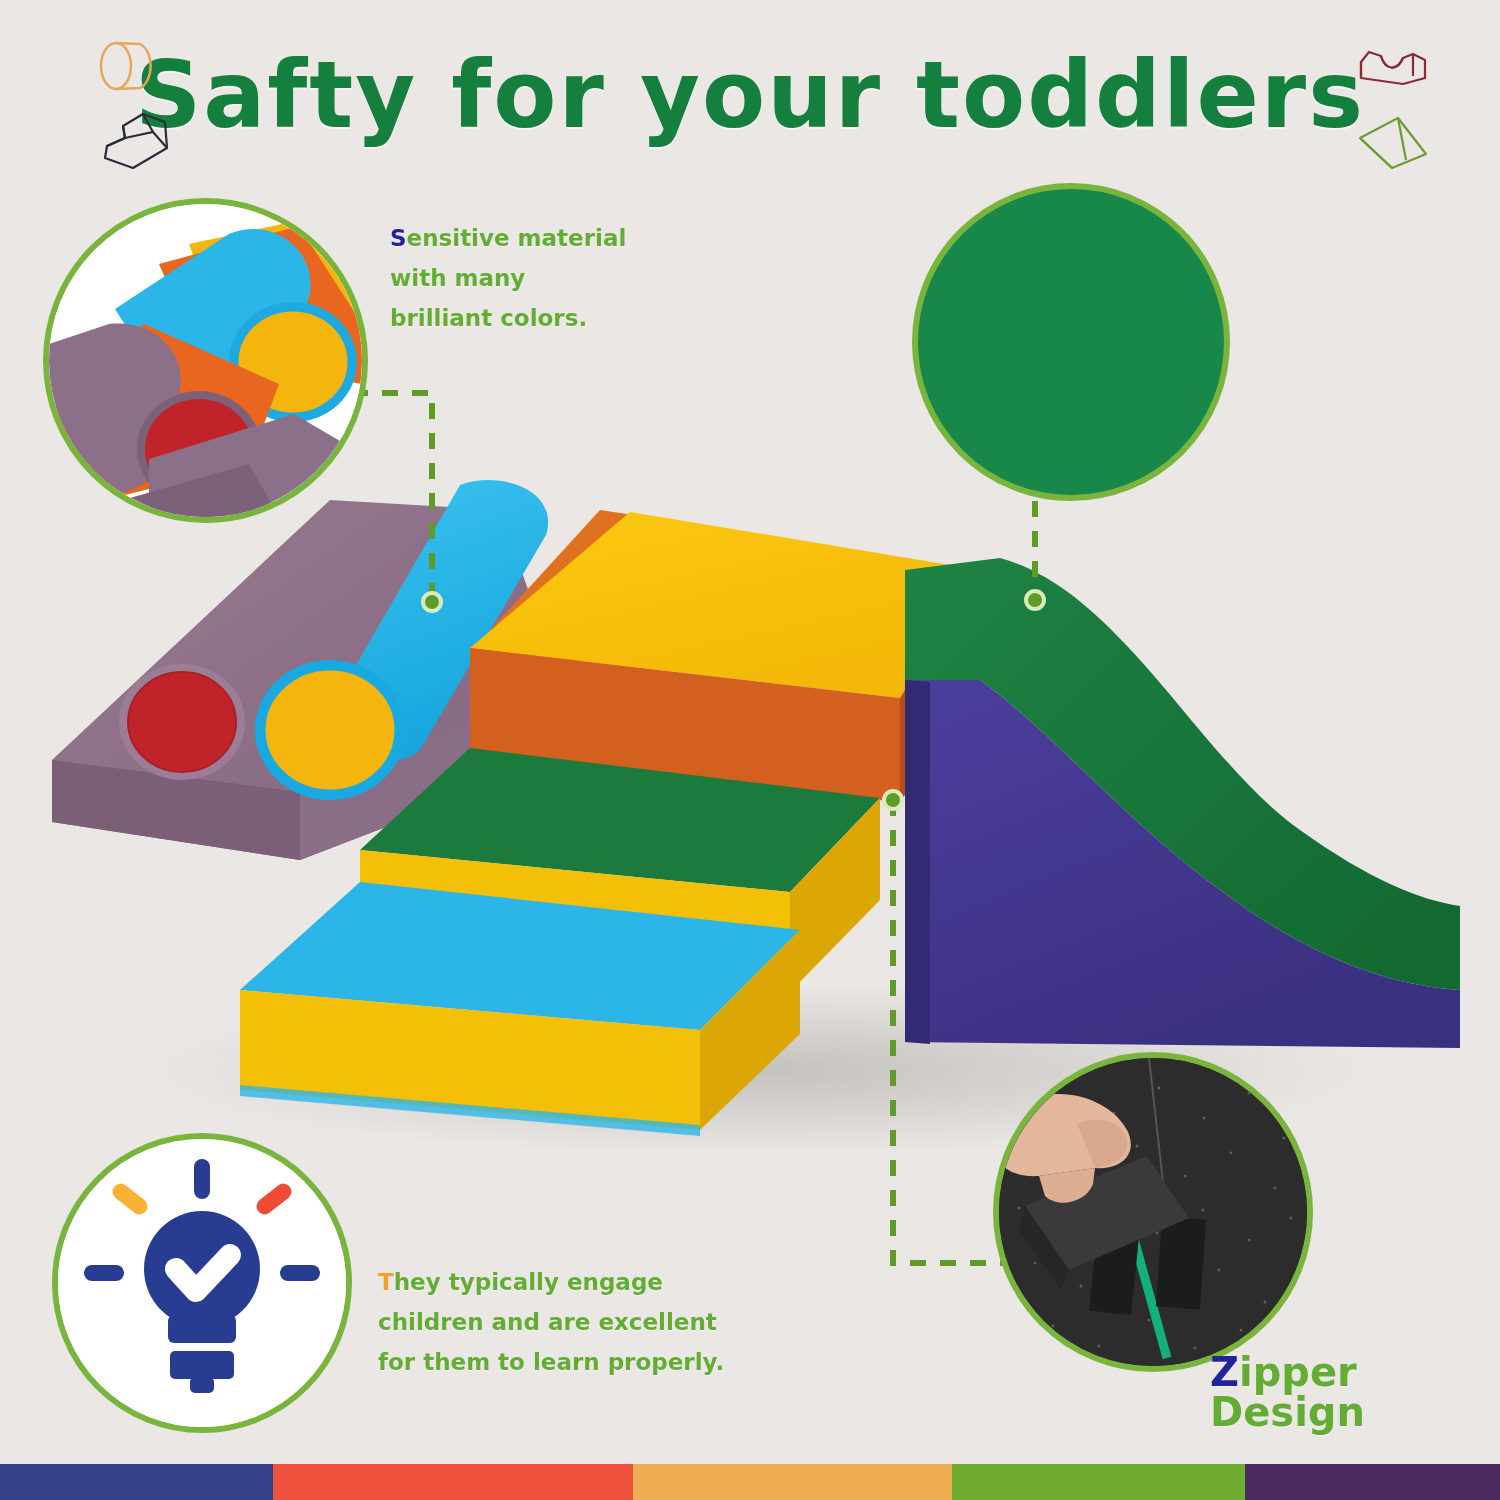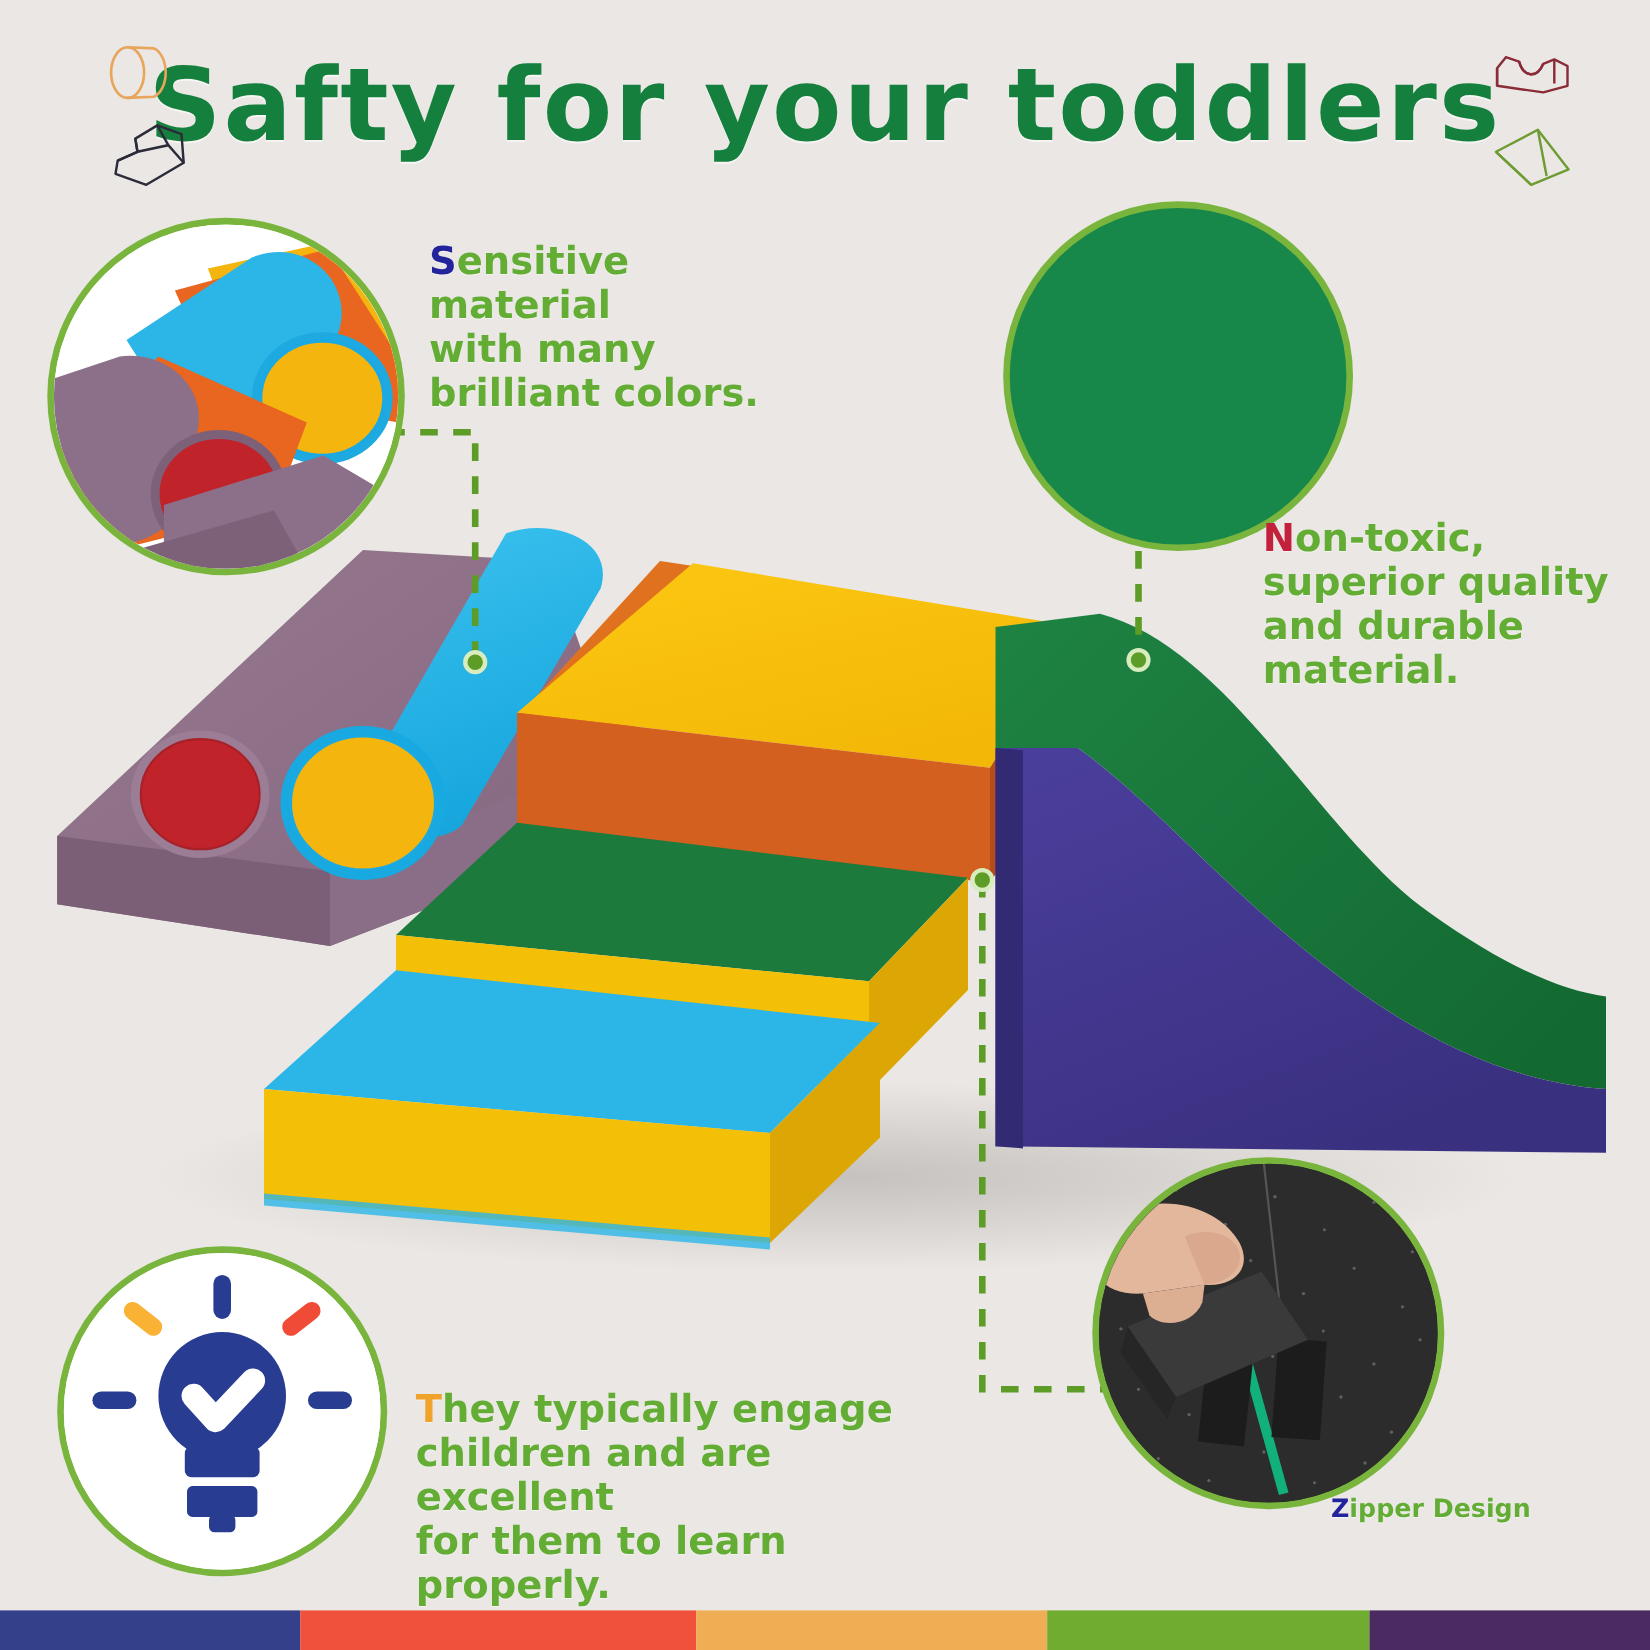--- a/index.html
+++ b/index.html
@@ -38,35 +38,35 @@
   #circle-rollers{left:43px;top:198px;width:325px;height:325px;}
   #circle-green{left:912px;top:183px;width:318px;height:318px;background:#17874a;}
   #circle-bulb{left:52px;top:1133px;width:300px;height:300px;}
   #circle-zipper{left:993px;top:1052px;width:320px;height:320px;background:#2d2d2d;}
 
   
   .callout{
     position:absolute;
     font-family:"DejaVu Sans", sans-serif;
     font-weight:bold;
-    font-size:35px;
+    font-size:23px;
     line-height:40px;
     color:#63ad35;
     text-shadow:0 1px 0 rgba(255,255,255,.55);
     white-space:pre-line;
   }
   .cap{font-weight:bold;}
   .cap-blue{color:#23239c;}
   .cap-red{color:#c2203b;}
   .cap-orange{color:#f0a32a;}
 
   #txt-sensitive{left:390px;top:218px;width:330px;}
   #txt-nontoxic{left:1148px;top:470px;width:350px;}
   #txt-engage{left:378px;top:1262px;width:480px;}
-  #txt-zipper{left:1210px;top:1352px;font-size:23px;}
+  #txt-zipper{left:1210px;top:1352px;font-size:40px;}
 
   
   #bottombar{position:absolute;left:0;bottom:0;width:1500px;height:36px;display:flex;}
   #bottombar div{height:100%;}
 
   
   .dot{
     position:absolute;width:22px;height:22px;border-radius:50%;
     background:#5d9d27;border:4px solid #d8ecbd;box-sizing:border-box;
   }
@@ -282,23 +282,20 @@
                L40 118 C4 120 -16 100 -10 48 Z" fill="#e3b79c"></path>
       <path d="M96 110 C120 108 134 92 126 76 C118 62 96 58 78 66 L96 110 Z" fill="#d9a88d"></path>
       <path d="M40 118 L46 138 C58 150 86 146 94 126 L96 110 Z" fill="#dcae92"></path>
     </svg>
   </div>
 
   <div class="callout" id="txt-sensitive"><span class="cap cap-blue">S</span><span>ensitive material
 with many
 brilliant colors.</span></div>
 
-  <div class="callout" id="txt-nontoxic"><span class="cap cap-red">N</span><span>on-toxic,
-superior quality
-and durable material.</span></div>
 
   <div class="callout" id="txt-engage"><span class="cap cap-orange">T</span><span>hey typically engage
 children and are excellent
 for them to learn properly.</span></div>
 
   <div class="callout" id="txt-zipper"><span class="cap cap-blue">Z</span><span>ipper Design</span></div>
 
   <div id="bottombar">
     <div style="background: rgb(52, 64, 137); width: 18.2%;"></div>
     <div style="background: rgb(239, 81, 60); width: 24%;"></div>

